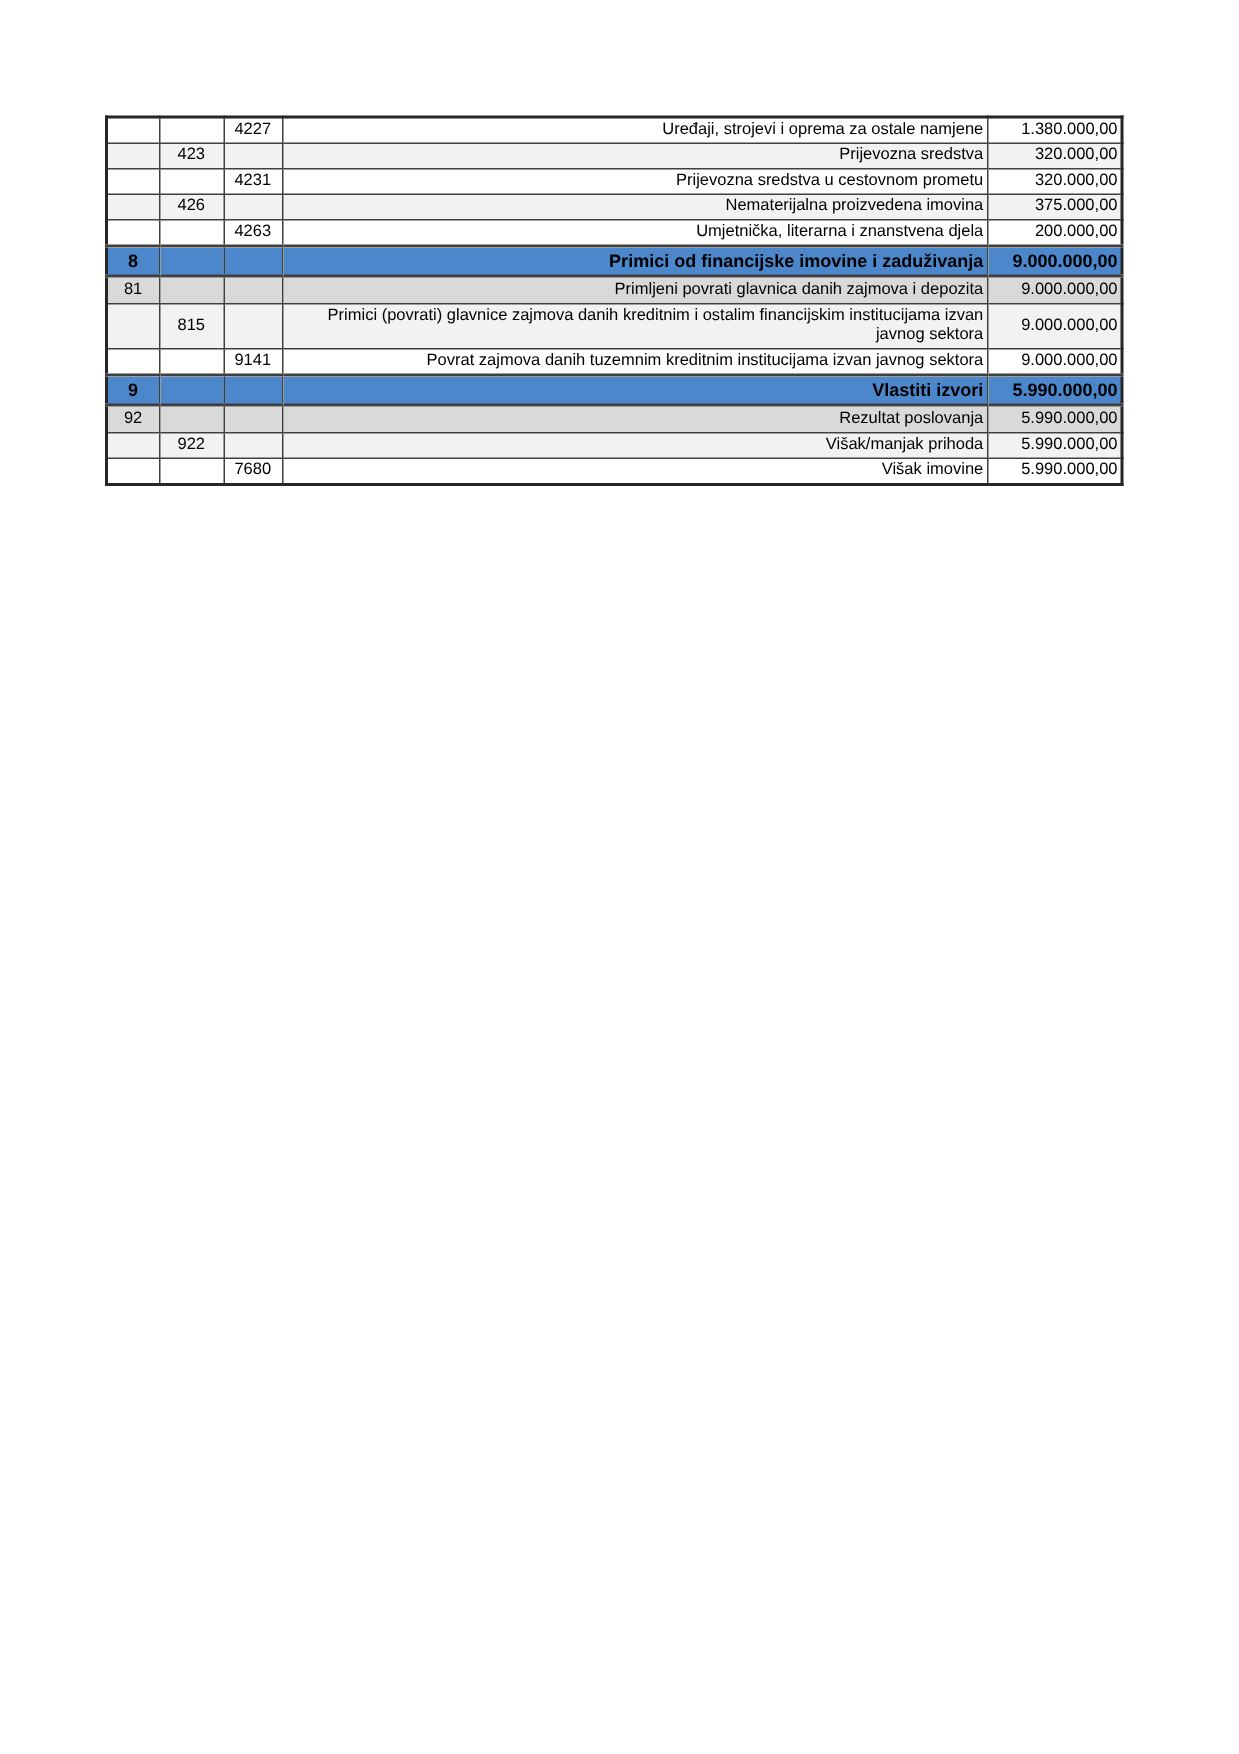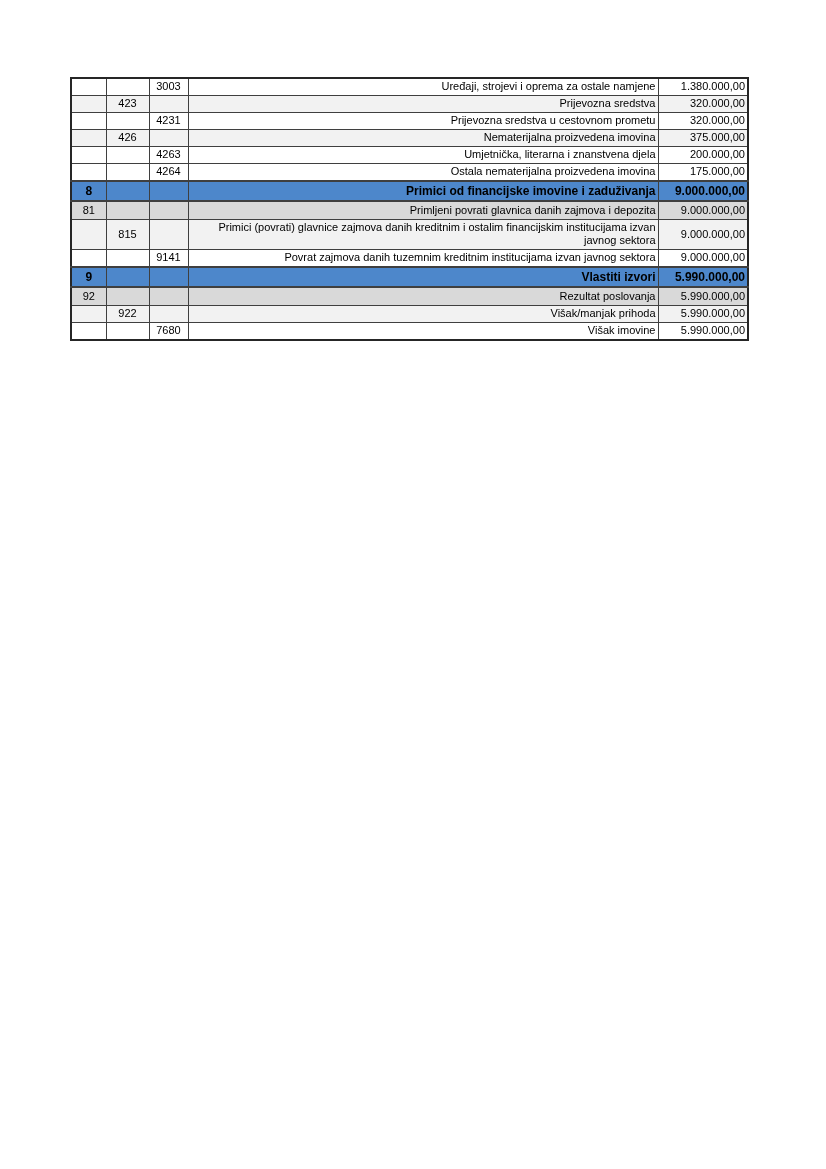--- a/index.html
+++ b/index.html
@@ -60,21 +60,21 @@
       <col style="width:35px">
       <col style="width:43px">
       <col style="width:39px">
       <col style="width:470px">
       <col style="width:90px">
     </colgroup>
     <tbody>
         <tr class="level4">
     <td class="code"></td>
     <td class="code"></td>
-    <td class="code">3003</td>
+    <td class="code">4227</td>
     <td class="desc">Uređaji, strojevi i oprema za ostale namjene</td>
     <td class="amount">1.380.000,00</td>
   </tr>
         <tr class="level3">
     <td class="code"></td>
     <td class="code">423</td>
     <td class="code"></td>
     <td class="desc">Prijevozna sredstva</td>
     <td class="amount">320.000,00</td>
   </tr>
@@ -91,27 +91,20 @@
     <td class="code"></td>
     <td class="desc">Nematerijalna proizvedena imovina</td>
     <td class="amount">375.000,00</td>
   </tr>
         <tr class="level4">
     <td class="code"></td>
     <td class="code"></td>
     <td class="code">4263</td>
     <td class="desc">Umjetnička, literarna i znanstvena djela</td>
     <td class="amount">200.000,00</td>
-  </tr>
-        <tr class="level4">
-    <td class="code"></td>
-    <td class="code"></td>
-    <td class="code">4264</td>
-    <td class="desc">Ostala nematerijalna proizvedena imovina</td>
-    <td class="amount">175.000,00</td>
   </tr>
         <tr class="level1">
     <td class="code">8</td>
     <td class="code"></td>
     <td class="code"></td>
     <td class="desc">Primici od financijske imovine i zaduživanja</td>
     <td class="amount">9.000.000,00</td>
   </tr>
         <tr class="level2">
     <td class="code">81</td>

